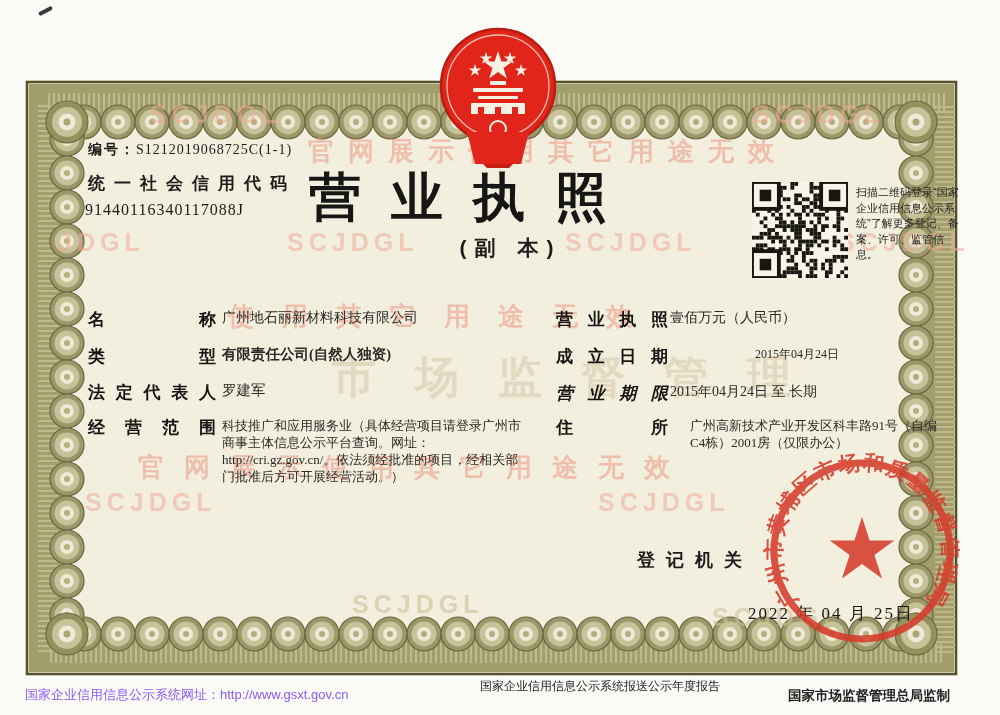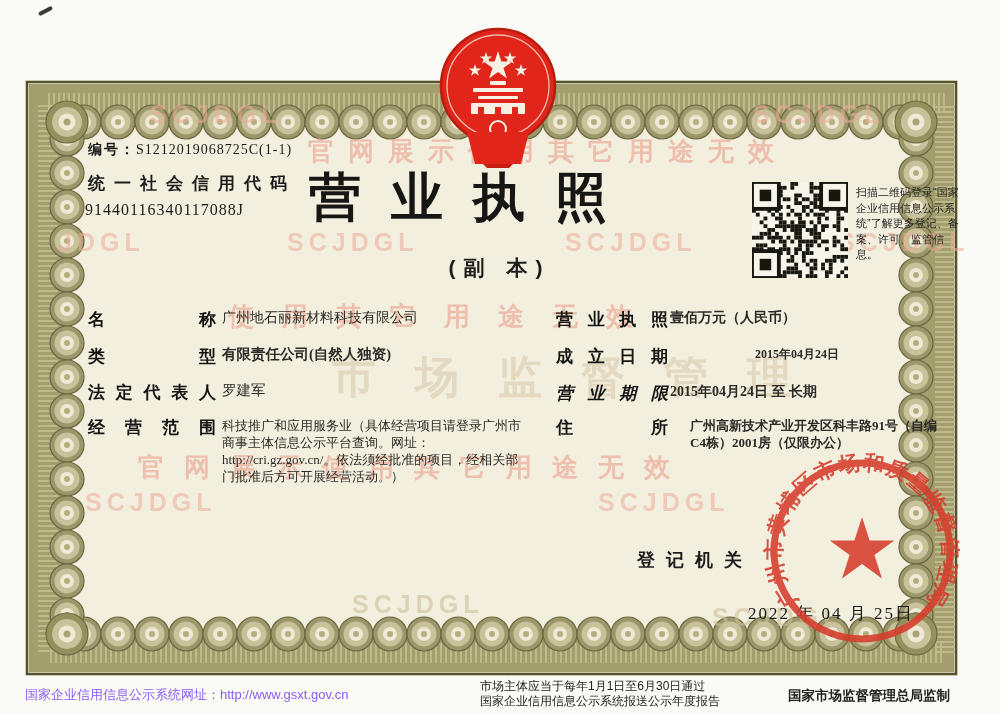--- a/index.html
+++ b/index.html
@@ -9,32 +9,32 @@
   
   #frame-svg{left:0;top:0;}
   
   .serial-row{left:88px;top:141px;font-size:14px;}
   .serial-label{font-weight:bold;letter-spacing:2px;}
   .serial-value{font-family:"Liberation Serif",serif;letter-spacing:1px;}
   .credit-label{left:88px;top:172px;font-size:17px;font-weight:bold;letter-spacing:9px;}
   .credit-value{left:85px;top:201px;font-size:16px;font-family:"Liberation Serif",serif;letter-spacing:1px;}
   .title-wrap{left:0;top:163px;width:916px;text-align:center;text-decoration:underline;}
   .title{display:inline-block;font-size:52px;font-weight:900;letter-spacing:30px;margin-right:-30px;color:#161614;}
-  .subtitle-wrap{left:1px;top:234px;width:989px;text-align:center;margin-top:20px;}
+  .subtitle-wrap{left:12px;top:234px;width:989px;text-align:center;}
   .subtitle{display:inline-block;font-size:21px;font-weight:bold;letter-spacing:8px;margin-right:-8px;}
   
   #qr-svg{left:752px;top:182px;}
   .qr-caption{left:856px;top:185px;width:104px;font-size:11px;line-height:15.5px;color:#222;}
   
   .flabel{font-size:17px;font-weight:bold;text-align:justify;text-align-last:justify;color:#141412;}
   .flabel.l{left:88px;width:128px;}
   .flabel.r{left:556px;width:112px;}
   .fvalue{font-family:"Liberation Serif",serif;color:#2b2a26;}
   .fvalue.l{left:222px;width:302px;font-size:13.5px;line-height:17px;}
-  .fvalue.r{left:670px;width:254px;font-size:13.5px;line-height:17px;font-weight:bold;}
+  .fvalue.r{left:670px;width:254px;font-size:13.5px;line-height:17px;}
   
   .reg-label{left:637px;top:548px;font-size:18px;font-weight:bold;letter-spacing:11px;}
   .reg-date{left:748px;top:602px;font-size:17px;font-family:"Liberation Serif",serif;letter-spacing:2px;color:#171715;}
   #stamp-svg{left:760px;top:449px;opacity:.88;}
   
   .footer-left{left:25px;top:686px;font-size:13px;color:#8b5cf6;}
   .footer-mid{left:480px;top:679px;font-size:12px;line-height:14.5px;color:#222;}
   .footer-right{left:788px;top:687px;font-size:13.5px;font-weight:bold;color:#222;}
   
   .wm{font-weight:bold;white-space:nowrap;pointer-events:none;}
@@ -692,16 +692,15 @@
   <circle cx="102" cy="102" r="88" fill="none" stroke="#d63c2c" stroke-width="7"></circle>
   <path id="stamp-arc" d="M 40,154 A 81 81 0 1 1 164,154" fill="none"></path>
   <text font-size="21" font-weight="bold" fill="#d63c2c" style="font-family:'Liberation Sans',sans-serif;">
     <textPath href="#stamp-arc" startOffset="2" textLength="362">广州市黄埔区市场和质量监督管理局</textPath>
   </text>
   <polygon fill="#d63c2c" points="102,68 109.6,91.5 134.3,91.5 114.4,106 122,129.5 102,115 82,129.5 89.6,106 69.7,91.5 94.4,91.5"></polygon>
 </svg>
 
 <div class="abs footer-left">国家企业信用信息公示系统网址：http://www.gsxt.gov.cn</div>
 <div class="abs footer-mid">
-  <div>市场主体应当于每年1月1日至6月30日通过</div>
   <div>国家企业信用信息公示系统报送公示年度报告</div>
 </div>
 <div class="abs footer-right">国家市场监督管理总局监制</div>
 
 </body></html>

